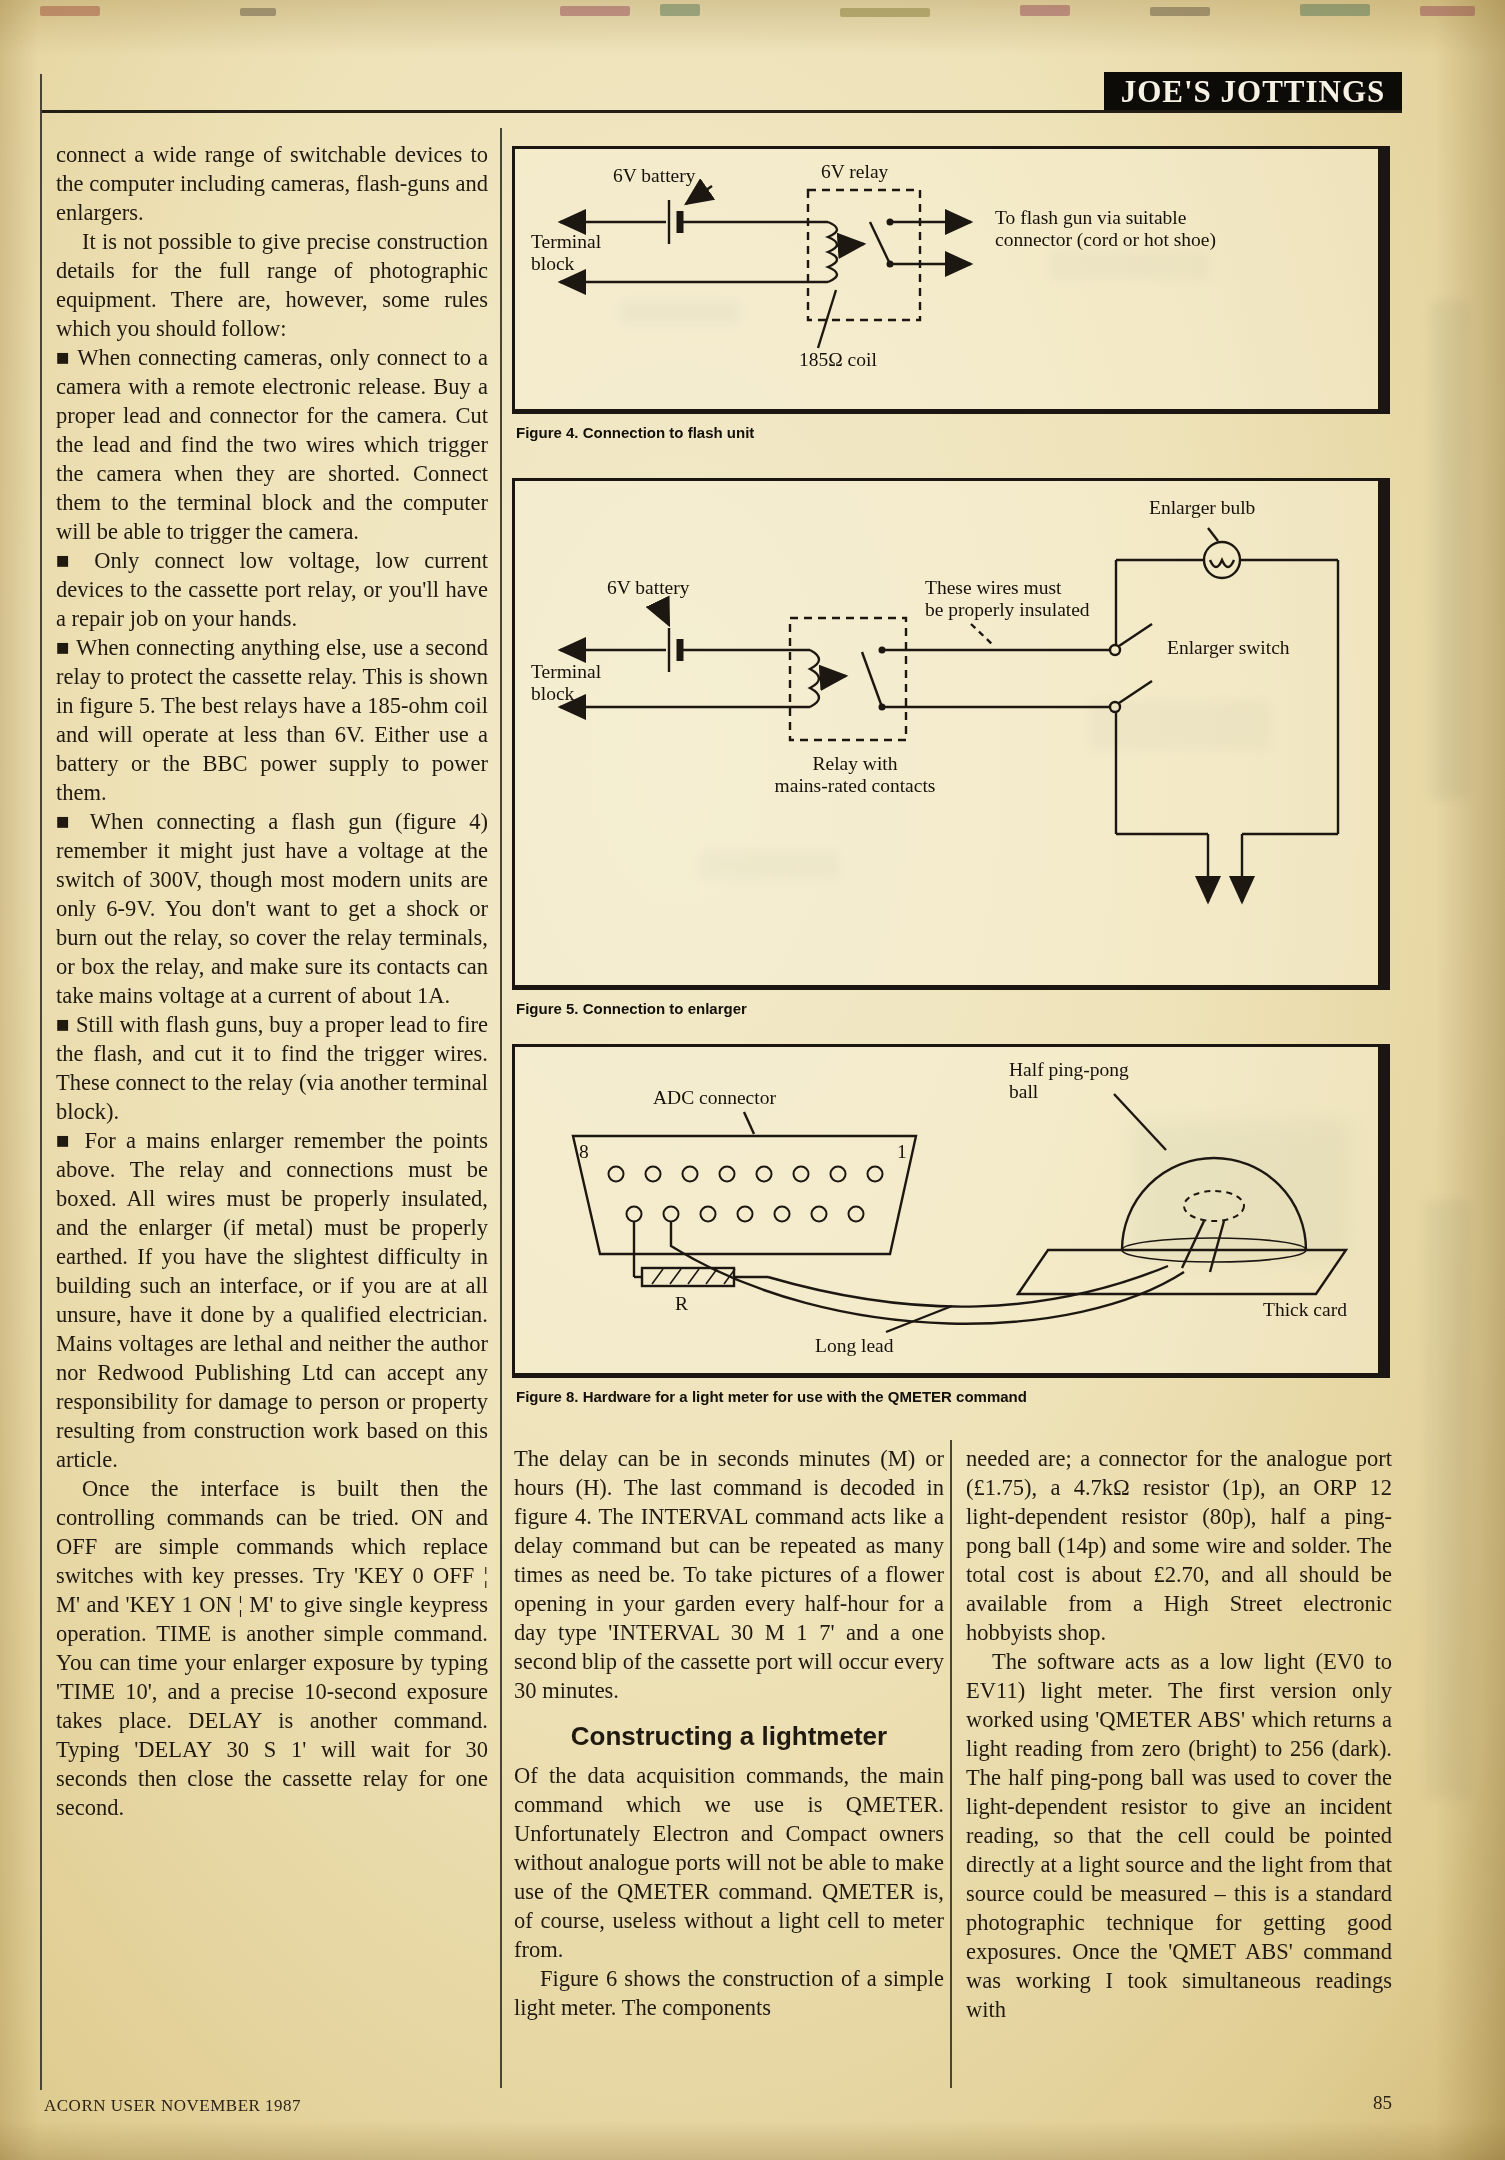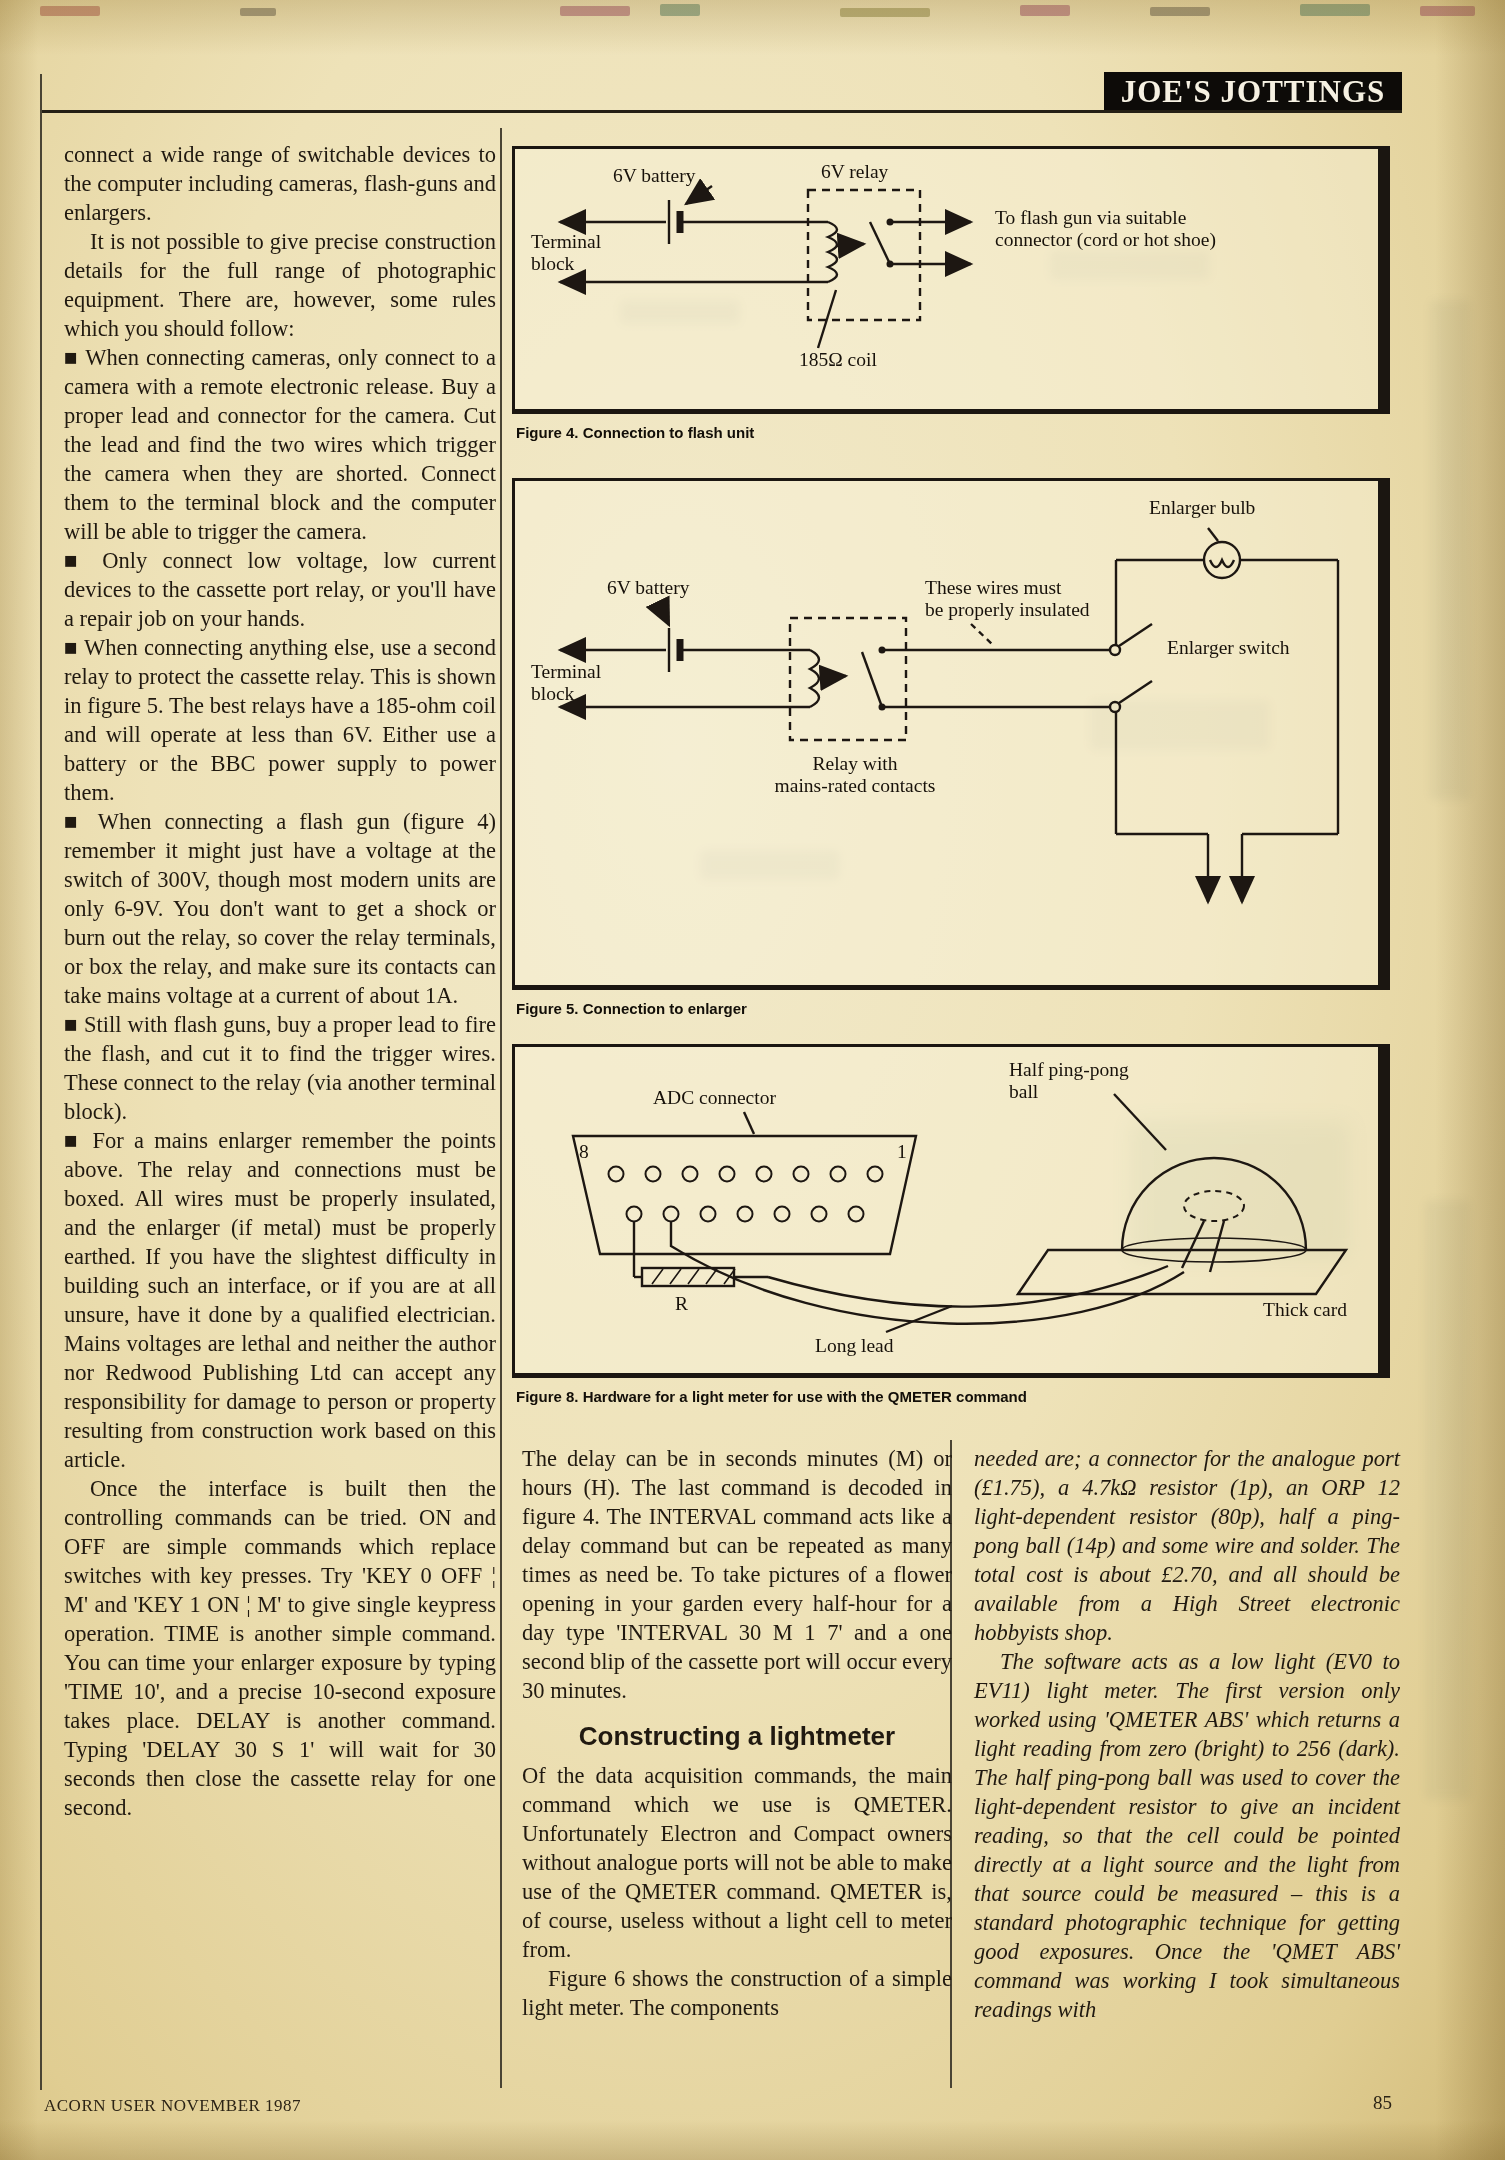--- a/index.html
+++ b/index.html
@@ -9,21 +9,21 @@
     position:relative; overflow:hidden;
     background: radial-gradient(ellipse at 45% 35%, #f2eacb 0%, #eee2b8 45%, #e0cd92 85%, #d2bb79 100%);
     font-family:"Liberation Serif", serif; color:#201910;
   }
   .edge { position:absolute; pointer-events:none; }
   .banner { position:absolute; left:1104px; top:72px; width:298px; height:40px; background:#0d0b08;
     color:#f6f1e2; font-family:"Liberation Serif", serif; font-weight:700; font-size:31px; letter-spacing:1px;
     display:flex; align-items:center; justify-content:center; }
   .hrule { position:absolute; height:3px; background:#241f15; }
   .vrule { position:absolute; width:2px; background:#4a4434; }
-  .bodycol { position:absolute; text-align:justify; font-size:22.5px; line-height:29px; color:#201910;margin-left:8px; }
+  .bodycol { position:absolute; text-align:justify; font-size:22.5px; line-height:29px; color:#201910; }
   .bodycol p { margin:0; }
   .bodycol p.ind { text-indent:26px; }
   .subhead { font-family:"Liberation Sans", sans-serif; font-weight:700; font-size:26px; line-height:30px;
     margin:16px 0 10px; text-align:center; }
   .figure-box { position:absolute; border:3px solid #1b1611; border-right-width:12px; border-bottom-width:5px;
     background:rgba(250,244,222,0.40); }
   .caption { position:absolute; font-family:"Liberation Sans", sans-serif; font-weight:700; font-size:15px; color:#120e08; }
   .fig-label { position:absolute; font-size:19.5px; line-height:22px; color:#17110a; white-space:nowrap; }
   .fig-label .ln { display:block; }
   .fig-label.center { text-align:center; }
@@ -260,21 +260,21 @@
 </div>
 <div class="caption" style="left:516px;top:1388px;">Figure 8. Hardware for a light meter for use with the QMETER command</div>
 
 <div class="bodycol" style="left:514px;top:1444px;width:430px;">
   <p>The delay can be in seconds minutes (M) or hours (H). The last command is decoded in figure 4. The INTERVAL command acts like a delay command but can be repeated as many times as need be. To take pictures of a flower opening in your garden every half-hour for a day type 'INTERVAL 30 M 1 7' and a one second blip of the cassette port will occur every 30 minutes.</p>
   <h2 class="subhead">Constructing a lightmeter</h2>
   <p>Of the data acquisition commands, the main command which we use is QMETER. Unfortunately Electron and Compact owners without analogue ports will not be able to make use of the QMETER command. QMETER is, of course, useless without a light cell to meter from.</p>
   <p class="ind">Figure 6 shows the construction of a simple light meter. The components</p>
 </div>
 
-<div class="bodycol" style="left:966px;top:1444px;width:426px;font-style:italic;">
+<div class="bodycol" style="left:966px;top:1444px;width:426px;">
   <p>needed are; a connector for the analogue port (£1.75), a 4.7kΩ resistor (1p), an ORP 12 light-dependent resistor (80p), half a ping-pong ball (14p) and some wire and solder. The total cost is about £2.70, and all should be available from a High Street electronic hobbyists shop.</p>
   <p class="ind">The software acts as a low light (EV0 to EV11) light meter. The first version only worked using 'QMETER ABS' which returns a light reading from zero (bright) to 256 (dark). The half ping-pong ball was used to cover the light-dependent resistor to give an incident reading, so that the cell could be pointed directly at a light source and the light from that source could be measured – this is a standard photographic technique for getting good exposures. Once the 'QMET ABS' command was working I took simultaneous readings with</p>
 </div>
 
 <div class="footer-item" style="left:44px;top:2096px;font-size:17px;letter-spacing:0.5px;">ACORN USER NOVEMBER 1987</div>
 <div class="footer-item" style="left:1352px;top:2092px;width:40px;text-align:right;font-size:19px;">85</div>
 
 <div class="edge" style="right:0;top:0;width:70px;height:2160px;background:linear-gradient(to left, rgba(118,89,31,0.32), rgba(118,89,31,0));"></div>
 <div class="edge" style="left:0;top:0;width:38px;height:2160px;background:linear-gradient(to right, rgba(140,110,45,0.25), rgba(140,110,45,0));"></div>
 <div class="edge" style="left:0;top:0;width:1505px;height:55px;background:linear-gradient(to bottom, rgba(150,120,50,0.28), rgba(150,120,50,0));"></div>

